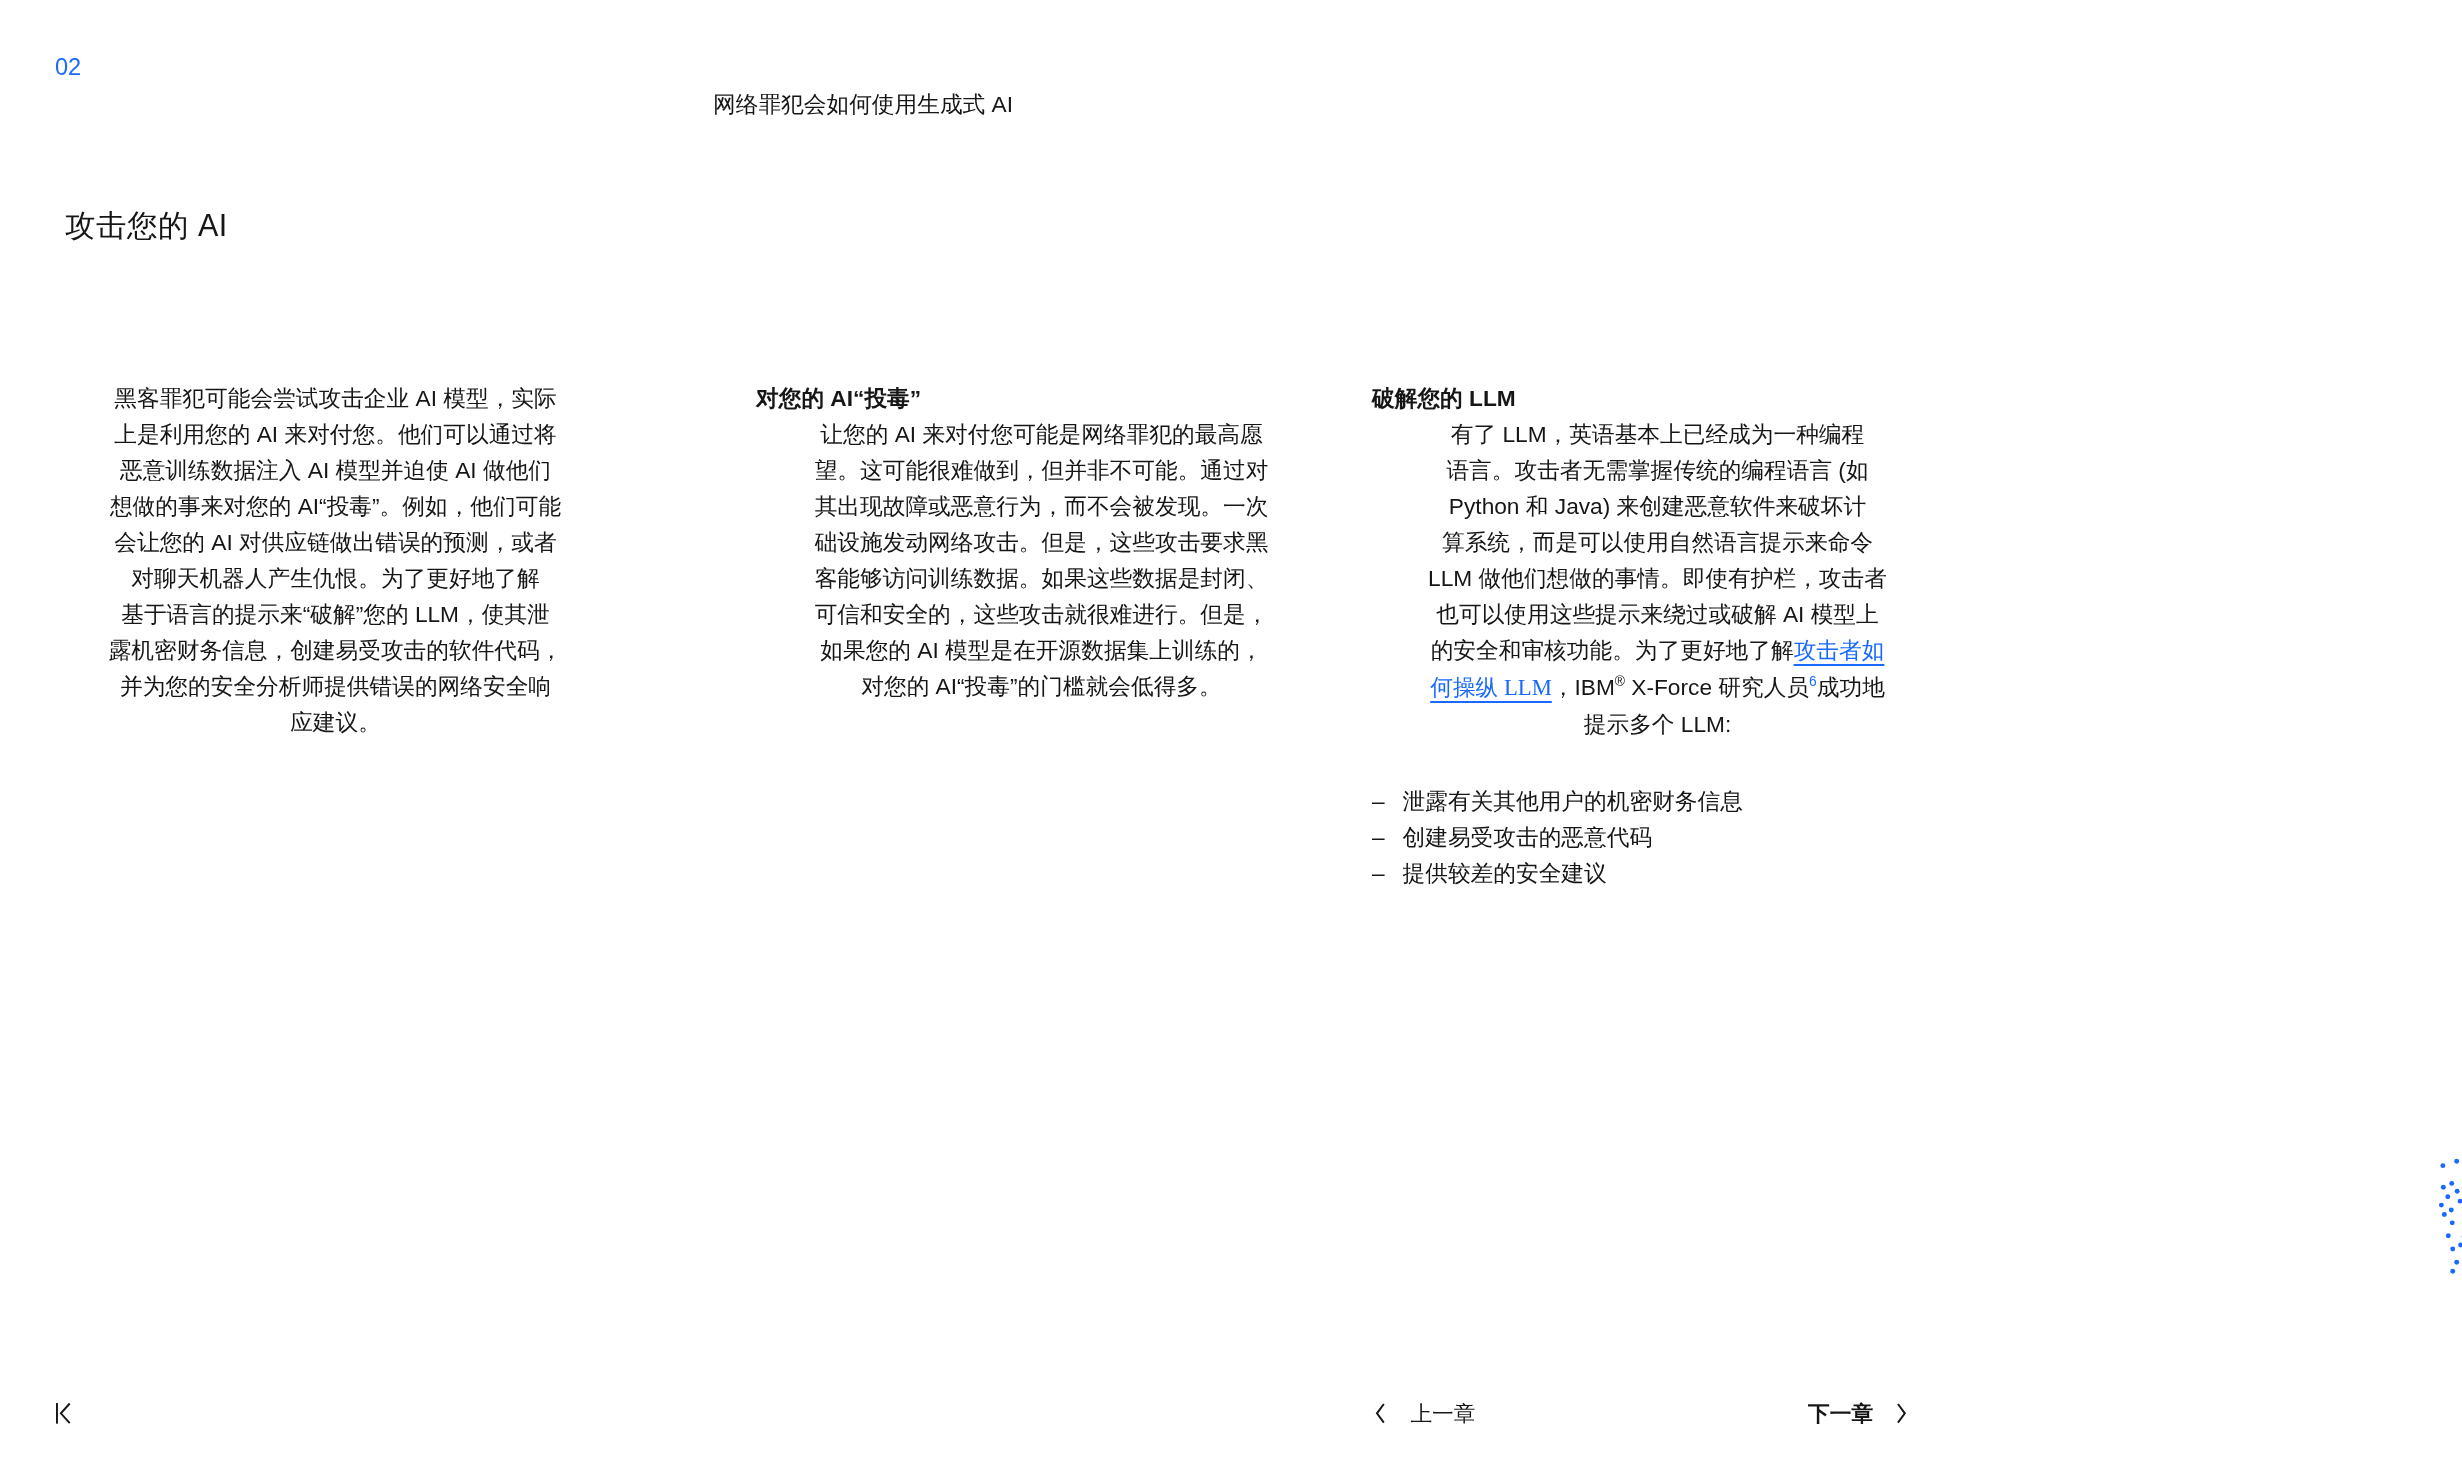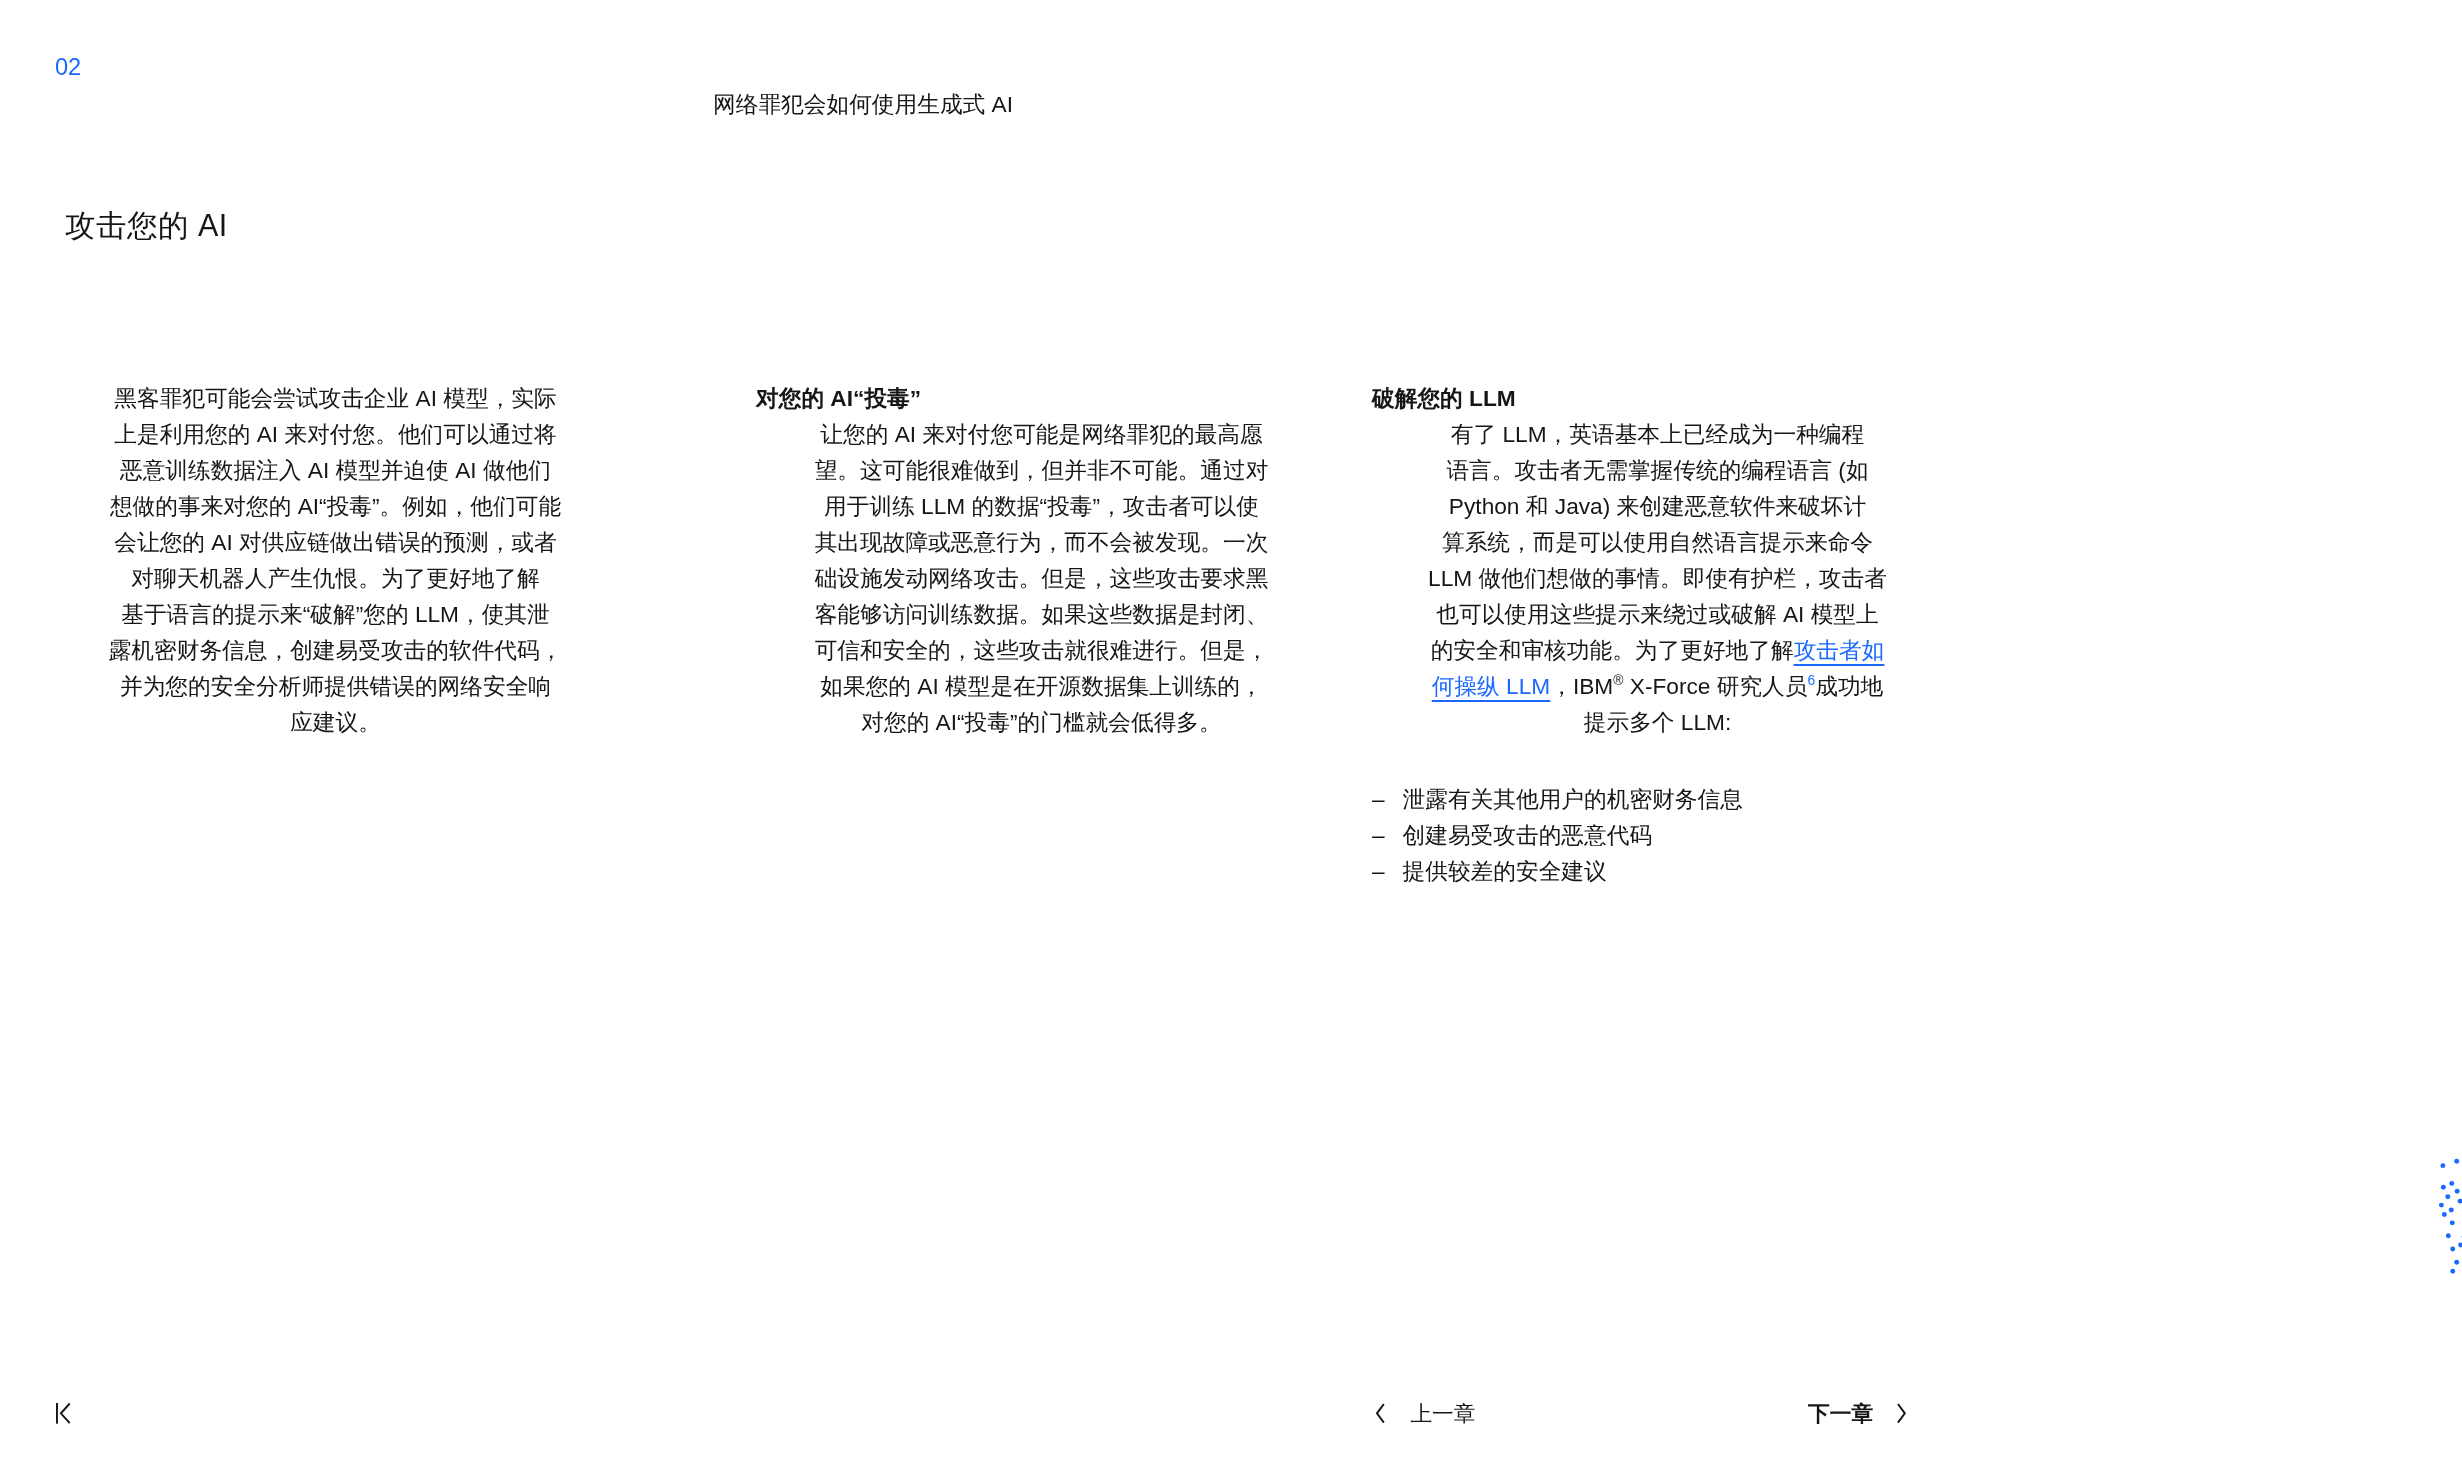--- a/index.html
+++ b/index.html
@@ -29,20 +29,21 @@
   .col-3 { left:1372px; }
   .col-heading { font-weight:bold; white-space:nowrap; }
   .line { white-space:nowrap;text-align:center; }
 
   .seg-link {
     color:var(--accent);
     text-decoration:underline;
     text-decoration-thickness:2px;
     text-underline-offset:5.9px;
     cursor:pointer;
+    font-family:Liberation Serif, serif;
   }
   .seg-sup { font-size:13.8px; vertical-align:super; line-height:0; }
   .seg-suplink { font-size:13.8px; vertical-align:super; line-height:0; color:var(--accent); cursor:pointer; }
 
   ul.bullets { list-style:none; margin:41px 0 0 0; padding:0; }
   ul.bullets li { display:flex; white-space:nowrap; }
   ul.bullets .dash { width:30.5px; flex:0 0 30.5px; }
 
   
   .footer-item { top:1401px; font-size:21.7px; line-height:25.6px; color:var(--ink); }
@@ -78,21 +79,20 @@
       <div class="line">并为您的安全分析师提供错误的网络安全响</div>
       <div class="line">应建议。</div>
     </div>
 </div>
 
 <div class="abs col col-2">
   <div class="col-heading">对您的 AI“投毒”</div>
   <div>
       <div class="line">让您的 AI 来对付您可能是网络罪犯的最高愿</div>
       <div class="line">望。这可能很难做到，但并非不可能。通过对</div>
-      <div class="line">用于训练 LLM 的数据“投毒”，攻击者可以使</div>
       <div class="line">其出现故障或恶意行为，而不会被发现。一次</div>
       <div class="line">础设施发动网络攻击。但是，这些攻击要求黑</div>
       <div class="line">客能够访问训练数据。如果这些数据是封闭、</div>
       <div class="line">可信和安全的，这些攻击就很难进行。但是，</div>
       <div class="line">如果您的 AI 模型是在开源数据集上训练的，</div>
       <div class="line">对您的 AI“投毒”的门槛就会低得多。</div>
     </div>
 </div>
 
 <div class="abs col col-3">

